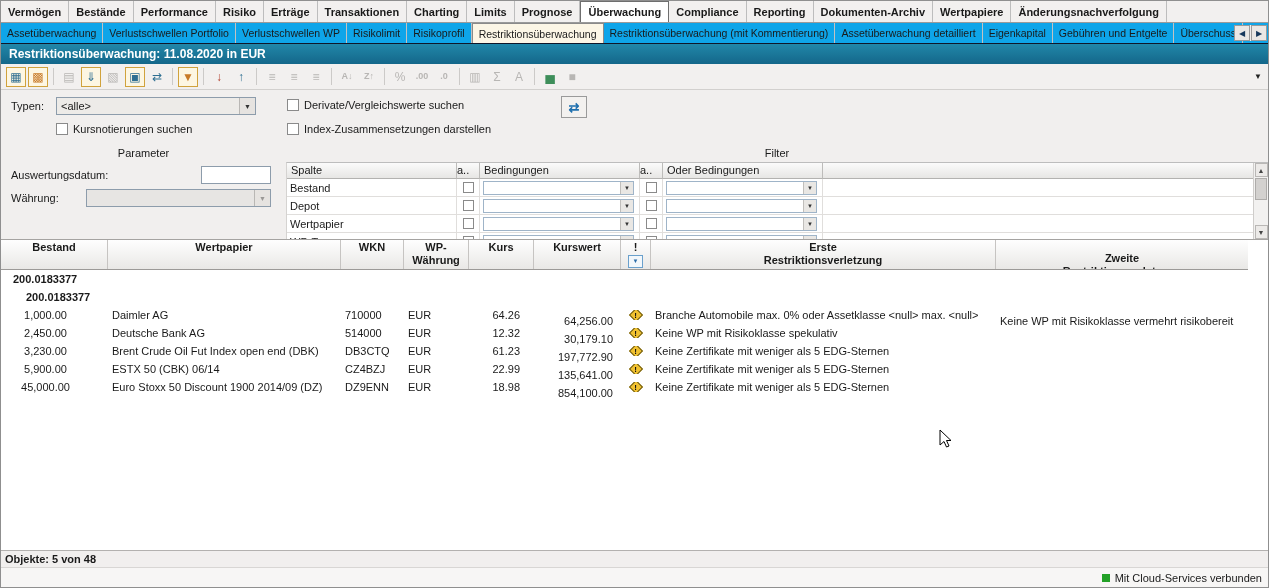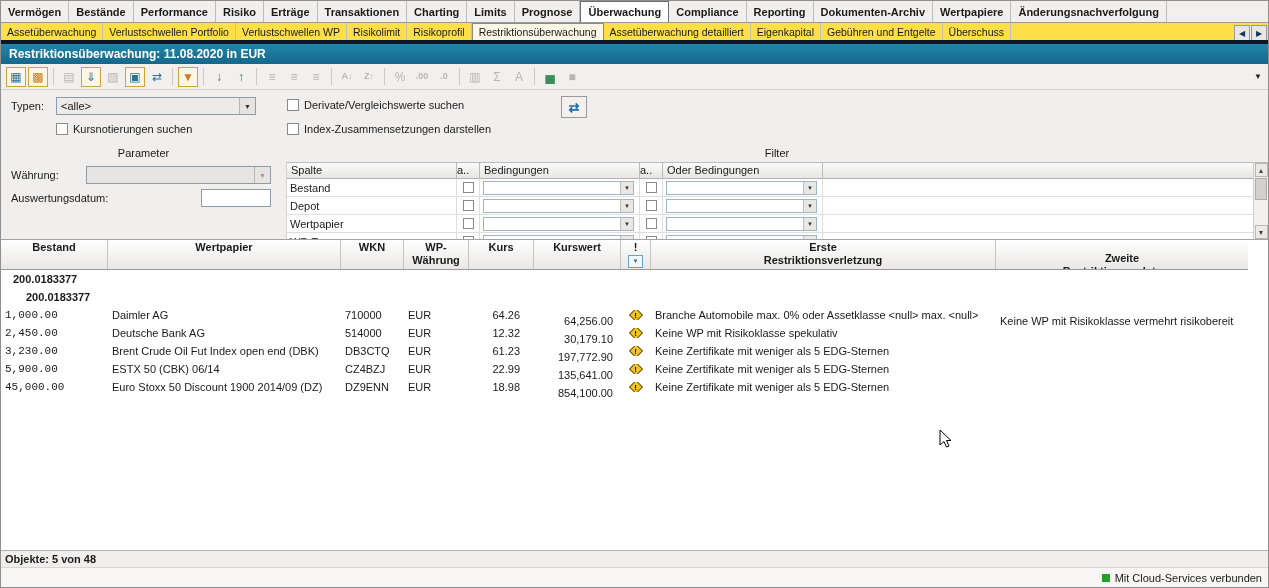--- a/index.html
+++ b/index.html
@@ -7,21 +7,21 @@
   .app { width:1269px; height:588px; background:#f1efee; border:1px solid #8f8f8f;
          display:flex; flex-direction:column; position:relative; overflow:hidden;
          font-size:11px; color:#1a1a1a; }
 
   
   .menubar { display:flex; height:22px; background:#f2f0ef; border-bottom:1px solid #9a9a9a; flex:none; overflow:hidden; }
   .menu-item { display:flex; align-items:center; padding:4px 7px; font-weight:bold; border-right:1px solid #bdbdbd; white-space:nowrap; cursor:default; }
   .menu-item.sel { background:#fff; border:1px solid #6e6e6e; border-bottom:none; position:relative; z-index:2; }
 
   
-  .subtabs { display:flex; height:21px; background:#fde047; border-bottom:4px solid #0f172a; flex:none; position:relative; overflow:hidden; font-size:10.5px; }
+  .subtabs { display:flex; height:21px; background:#0ea5e9; border-bottom:1px solid #0f172a; flex:none; position:relative; overflow:hidden; font-size:10.5px; }
   .subtab { display:flex; align-items:center; padding:0 6px; border-right:1px solid #c2c2c2; white-space:nowrap; }
   .subtab.sel { background:#fcf6e6; border:1px solid #8a8a8a; border-bottom:none; }
   .subtab-scroll { position:absolute; right:1px; top:2px; display:flex; gap:1px; background:#efedec; }
   .scrollbtn { width:16px; height:16px; border:1px solid #9a9a9a; background:#e9e7e5; color:#16385c; font-size:8px; display:flex; align-items:center; justify-content:center; }
 
   
   .titlebar { height:20px; flex:none; background:linear-gradient(#2187a9,#14678a); color:#fff; font-weight:bold; font-size:12px; display:flex; align-items:center; padding-left:8px; }
 
   
   .toolbar { height:26px; flex:none; background:#f2f0ef; border-bottom:1px solid #d2d0ce; display:flex; align-items:center; padding:0 4px; position:relative; }
@@ -87,21 +87,21 @@
   .c-erste { width:345px; flex:none; }
   .c-zweite { flex:1; border-right:none !important;margin-top:11px; }
   .th.c-warn { display:flex; flex-direction:column; align-items:center; }
   .col-filter { width:15px; height:13px; border:1px solid #6aa0cc; background:#f2f7fb; display:flex; align-items:center; justify-content:center; font-size:6px; color:#2c6ca8; margin-top:1px; }
   .tbody { flex:1; overflow:hidden; }
   .grow { height:18px; display:flex; align-items:center; font-weight:bold;margin-left:7px; }
   .g1 { padding-left:5px; }
   .g2 { padding-left:18px; }
   .trow { height:18px; display:flex; align-items:center; white-space:nowrap; }
   .td { padding:0 4px; overflow:hidden; white-space:nowrap; }
-  .td.c-bestand { text-align:left; padding-right:22px;font-family:Liberation Mono, monospace; }
+  .td.c-bestand { text-align:center; padding-right:22px; }
   .td.c-kurs { text-align:right; padding-right:14px; }
   .td.c-kwert { text-align:right; padding-right:8px;margin-top:11px; }
   .td.c-warn { display:flex; justify-content:center; }
   .warn { width:10px; height:10px; background:#f2c230; border:1px solid #6b5a15; transform:rotate(45deg); flex:none; }
   .warn span { display:block; width:8px; transform:rotate(-45deg); font-size:8px; font-weight:bold; text-align:center; line-height:9px; color:#111; }
 
   
   .statusbar { height:17px; flex:none; background:#f1efee; border-top:1px solid #b3b1af; display:flex; align-items:center; padding-left:4px; font-weight:bold; }
   .bottombar { height:20px; flex:none; background:#f7f6f5; border-top:1px solid #d8d6d4; display:flex; align-items:center; justify-content:flex-end; padding-right:6px; gap:5px; }
   .cloud-dot { width:8px; height:8px; flex:none; }
@@ -131,20 +131,21 @@
     <div class="menu-item">Änderungsnachverfolgung</div>
   </div>
 
   <div class="subtabs">
     <div class="subtab">Assetüberwachung</div>
     <div class="subtab">Verlustschwellen Portfolio</div>
     <div class="subtab">Verlustschwellen WP</div>
     <div class="subtab">Risikolimit</div>
     <div class="subtab">Risikoprofil</div>
     <div class="subtab sel">Restriktionsüberwachung</div>
+    <div class="subtab">Restriktionsüberwachung (mit Kommentierung)</div>
     <div class="subtab">Assetüberwachung detailliert</div>
     <div class="subtab">Eigenkapital</div>
     <div class="subtab">Gebühren und Entgelte</div>
     <div class="subtab">Überschuss</div>
     <div class="subtab-scroll">
       <div class="scrollbtn">◀</div>
       <div class="scrollbtn">▶</div>
     </div>
   </div>
 
@@ -209,31 +210,31 @@
     <div class="cbx-row" style="left:286px;top:33px;">
       <span class="checkbox"></span>
       <span class="label">Index-Zusammensetzungen darstellen</span>
     </div>
   </div>
 
   <div class="panels">
     <div class="panel-param">
       <div class="panel-header">Parameter</div>
       <div class="form-row">
+        <span class="label">Auswertungsdatum:</span>
+        <input class="text-input" value="" style="">
+      </div>
+      <div class="form-row">
         <span class="label">Währung:</span>
         <div class="combo disabled currency-combo">
           <span class="combo-val"></span>
           <span class="combo-btn">
               <span>▼</span>
             </span>
         </div>
-      </div>
-      <div class="form-row">
-        <span class="label">Auswertungsdatum:</span>
-        <input class="text-input" value="" style="">
       </div>
     </div>
     <div class="panel-filter">
       <div class="panel-header">Filter</div>
       <div class="filter-body">
         <div class="fgrid">
           <div class="fg-header">
             <div class="fg-h w-name">Spalte</div>
             <div class="fg-h w-chk">a..</div>
             <div class="fg-h w-cond">Bedingungen</div>

